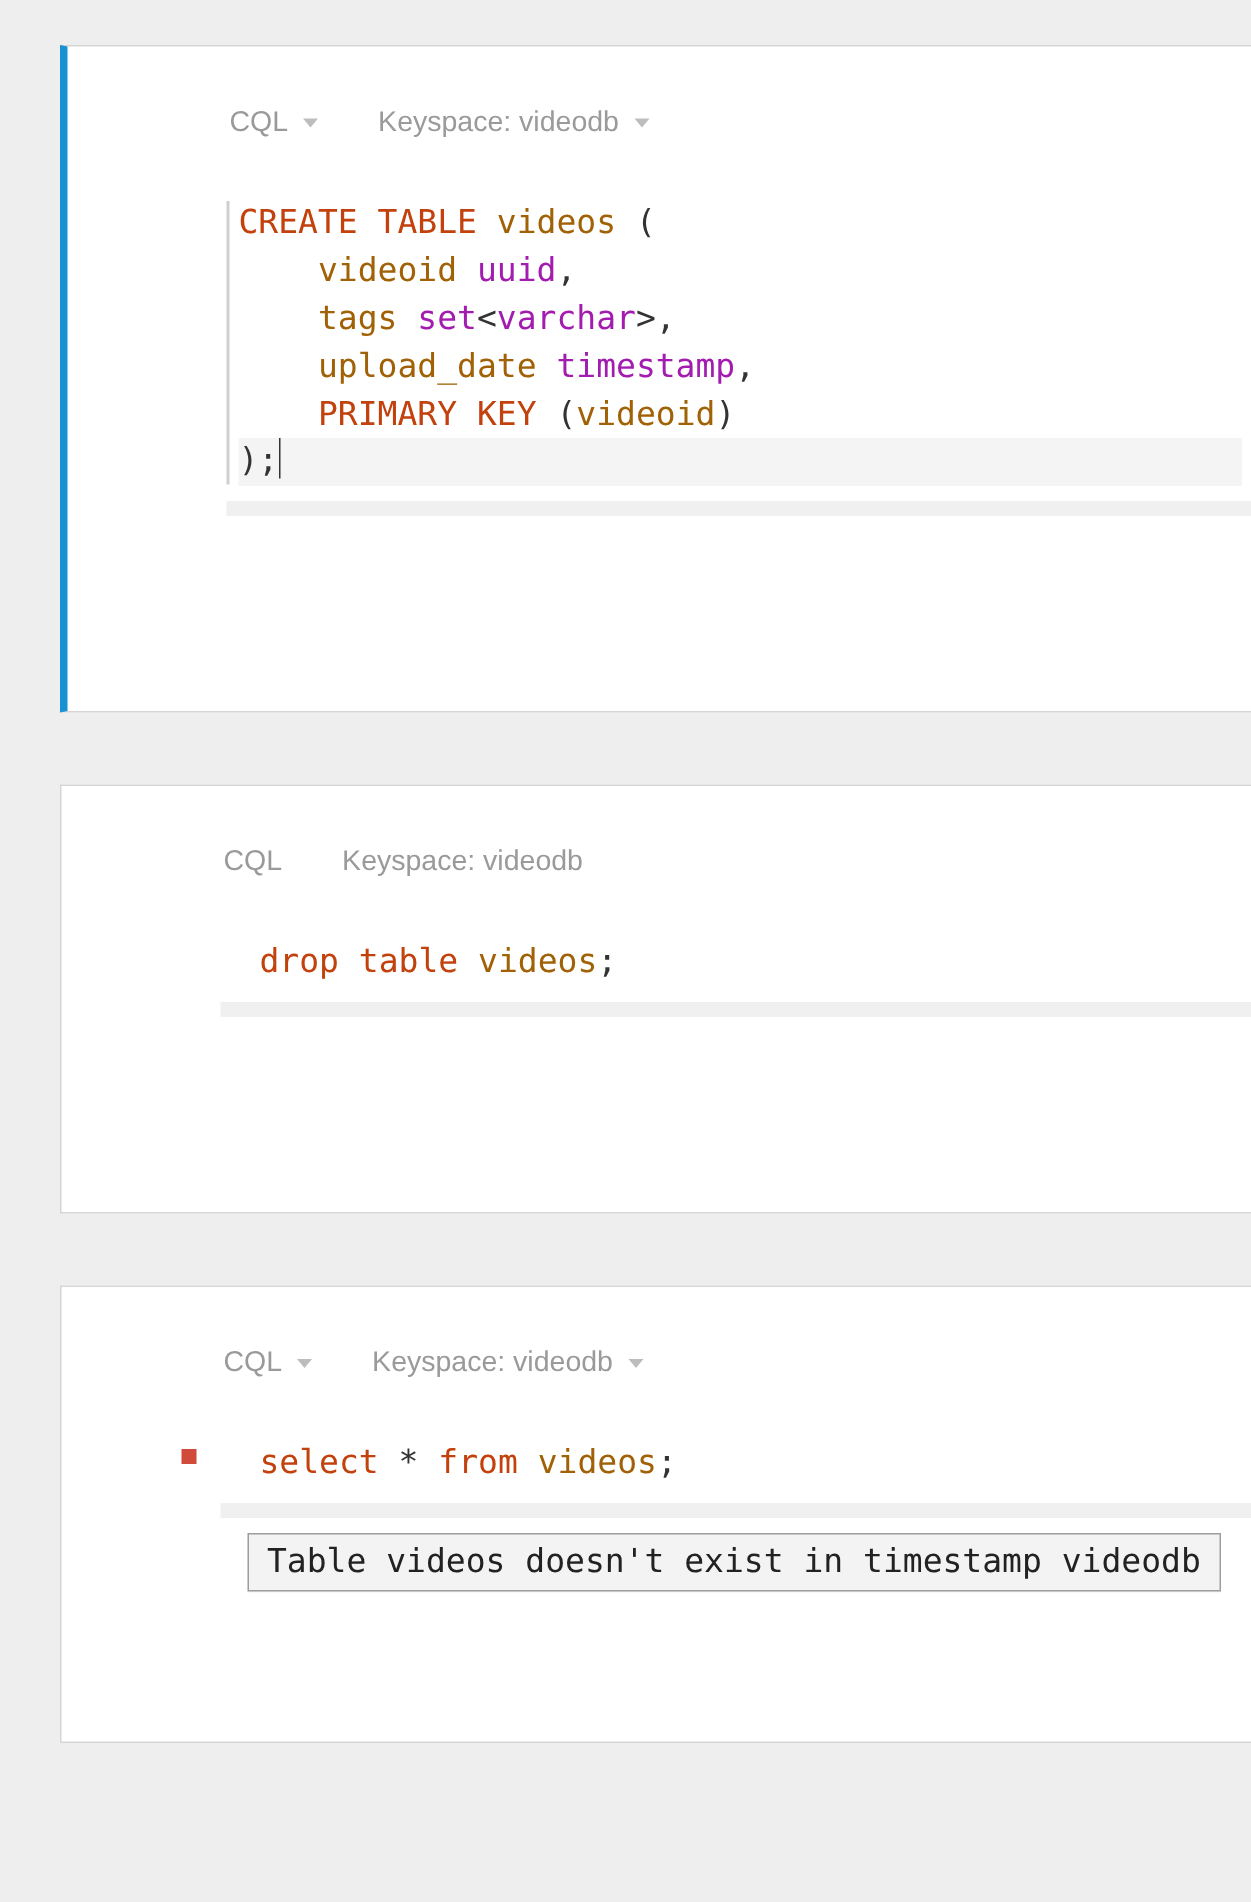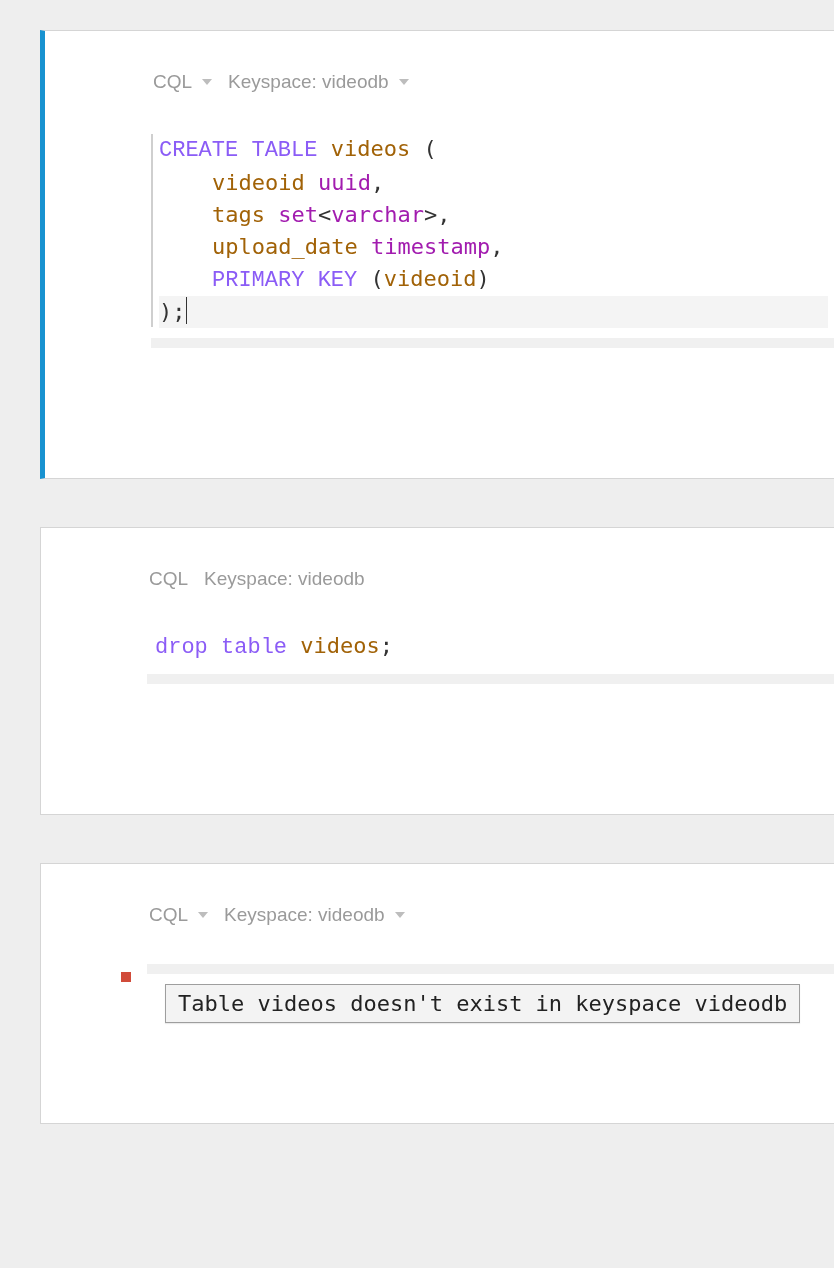--- a/index.html
+++ b/index.html
@@ -16,21 +16,21 @@
     margin: 0 0 48px 40px;
     position: relative;
     padding: 40px 0 10px 60px;
   }
   .cell.selected {
     border-left: 5px solid #1892d0;
   }
   .cell.last { margin-bottom: 20px; }
   .cell-header {
     display: flex;
-    gap: 16px;
+    gap: 40px;
     align-items: center;
     color: #9a9a9a;
     font-size: 19px;
     margin-bottom: 38px;
     padding-left: 48px;
   }
   .dd {
     display: inline-flex;
     align-items: center;
     gap: 8px;
@@ -56,38 +56,38 @@
   .code {
     font-family: "Menlo","Consolas","DejaVu Sans Mono",monospace;
     font-size: 22px;
     line-height: 1.45;
     white-space: pre;
     padding: 2px 6px 2px 8px;
     color: #333;
   }
   .line { position: relative; }
   .line.hl { background: #f4f4f4; }
-  .kw   { color: #8b5cf6; font-family: Liberation Mono, monospace; }  
+  .kw   { color: #c2410c; }  
   .id   { color: #a16207; }  
   .ty   { color: #a21caf; }  
   .pn   { color: #333333; }  
   .cursor {
     display:inline-block;
     width:1px; height:1.2em;
     background:#333;
     vertical-align:-0.2em;
   }
   .code-bottom-bar {
     height: 10px;
     background: #f0f0f0;
     margin: 8px 0 0 46px;
   }
   .cell-bottom-space { height: 120px; }
   .cell-bottom-space.sm { height: 90px; }
-  .code-no-gutter { margin-left: 46px; }
+  .code-no-gutter { margin-left: 64px; }
   .error-marker {
     position: absolute;
     left: 80px;
     width: 10px; height: 10px;
     background: #d14b3a;
     top: 6px;
   }
   .code-row { position: relative; }
   .tooltip {
     display: inline-block;
@@ -139,16 +139,20 @@
   <div class="cell-header">
     <span class="dd">
       <span>CQL</span>
       <span class="chev"></span>
     </span>
     <span class="dd">
       <span>Keyspace: videodb</span>
       <span class="chev"></span>
     </span>
   </div>
+  <div class="code-no-gutter code-row">
+
+    <div class="code"><div class="line"><span class="kw">select</span> <span class="pn">*</span> <span class="kw">from</span> <span class="id">videos</span><span class="pn">;</span></div></div>
+  </div>
   <div class="code-bottom-bar"></div>
-  <div class="tooltip">Table videos doesn't exist in keyspace videodb</div>
+  <div class="tooltip">Table videos doesn't exist in timestamp videodb</div>
   <div class="cell-bottom-space sm"></div>
 <div class="error-marker" style="position: absolute; top: 108px; left: 80px;"></div></div>
 
 </body></html>

